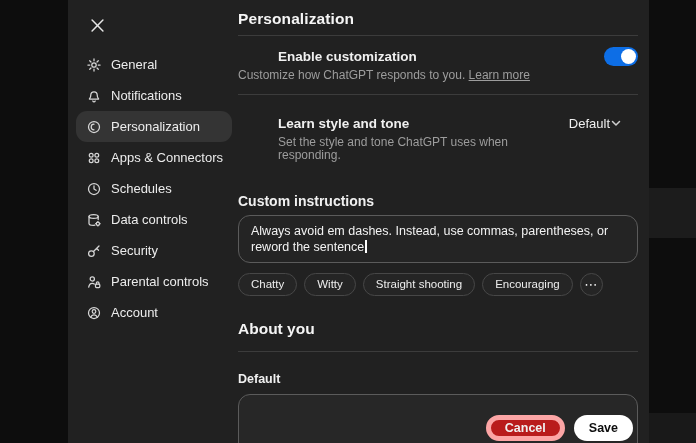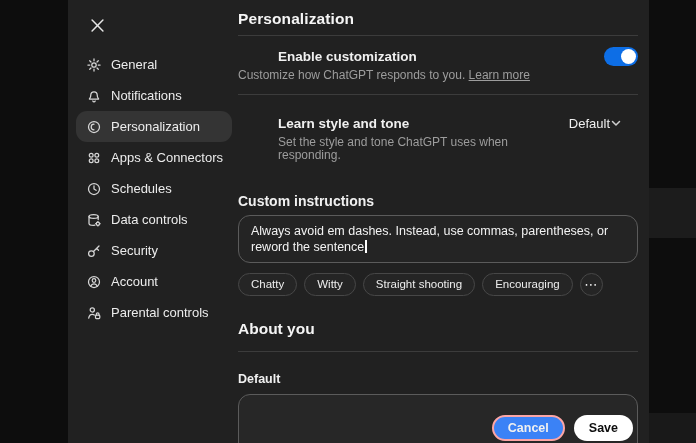--- a/index.html
+++ b/index.html
@@ -59,21 +59,21 @@
   .chip-more { width:23px; padding:0; justify-content:center; font-size:13px; letter-spacing:1px; }
 
   .about-title { margin-top:23px; font-size:15.5px; font-weight:700; color:#f5f5f5; line-height:20px; }
   .nick-label { margin-top:20px; font-size:12.5px; font-weight:600; color:#f0f0f0; line-height:15px; }
   .nick-input { margin-top:7px; width:100%; height:70px; border:1px solid #5b5b5b; border-radius:12px;
     background:#272727; padding:8px 12px; font-size:12.5px; color:#f2f2f2; cursor:text; }
 
   .footer { position:absolute; right:16px; bottom:2px; display:flex; gap:9px; z-index:5; }
   .btn { height:26px; border-radius:999px; font-size:12.5px; font-weight:600; cursor:pointer;
     display:flex; align-items:center; font-family:inherit; }
-  .btn-cancel { padding:0 14px; background:#3b82f6; border:2px solid #fca5a5; color:#f0f0f0; }
+  .btn-cancel { padding:0 14px; background:#b91c1c; border:5px solid #fca5a5; color:#f0f0f0; }
   .btn-save { padding:12px 15px; background:#fff; border:none; color:#0d0d0d; }
 </style>
 </head>
 <body>
 
 <div id="stage">
   <div class="bg-band1"></div>
   <div class="bg-band2"></div>
 
   <div class="modal">
@@ -155,39 +155,39 @@
             <svg width="16" height="16" viewBox="0 0 16 16" fill="none" stroke="currentColor" stroke-width="1.25" stroke-linecap="round" stroke-linejoin="round">
               <circle cx="5.4" cy="10.6" r="2.8"></circle>
               <path d="M7.5 8.5L13 3M10.6 5.4l1.9 1.9"></path>
             </svg>
           </span>
           <span>Security</span>
         </div>
 
         <div class="nav-item">
           <span class="ico">
+            <svg width="16" height="16" viewBox="0 0 16 16" fill="none" stroke="currentColor" stroke-width="1.25" stroke-linecap="round" stroke-linejoin="round">
+              <circle cx="6.3" cy="4.9" r="2.1"></circle>
+              <path d="M2.7 13.2c.4-2.5 1.8-3.9 3.6-3.9.7 0 1.4.2 2 .7"></path>
+              <rect x="9.5" y="10" width="4.3" height="3.5" rx="0.9"></rect>
+              <path d="M10.3 10V9.2a1.35 1.35 0 0 1 2.7 0V10"></path>
+            </svg>
+          </span>
+          <span>Parental controls</span>
+        </div>
+
+        <div class="nav-item">
+          <span class="ico">
             <svg width="16" height="16" viewBox="0 0 16 16" fill="none" stroke="currentColor" stroke-width="1.25" stroke-linecap="round">
               <circle cx="8" cy="8" r="5.5"></circle>
               <circle cx="8" cy="6.5" r="1.8"></circle>
               <path d="M4.7 12.3c.6-1.6 1.8-2.5 3.3-2.5s2.7.9 3.3 2.5"></path>
             </svg>
           </span>
           <span>Account</span>
-        </div>
-
-        <div class="nav-item">
-          <span class="ico">
-            <svg width="16" height="16" viewBox="0 0 16 16" fill="none" stroke="currentColor" stroke-width="1.25" stroke-linecap="round" stroke-linejoin="round">
-              <circle cx="6.3" cy="4.9" r="2.1"></circle>
-              <path d="M2.7 13.2c.4-2.5 1.8-3.9 3.6-3.9.7 0 1.4.2 2 .7"></path>
-              <rect x="9.5" y="10" width="4.3" height="3.5" rx="0.9"></rect>
-              <path d="M10.3 10V9.2a1.35 1.35 0 0 1 2.7 0V10"></path>
-            </svg>
-          </span>
-          <span>Parental controls</span>
         </div>
       </nav>
     </aside>
 
     <main class="main">
       <h1 class="page-title">Personalization</h1>
       <div class="divider d1"></div>
 
       <div class="row row-enable">
         <span class="setting-label">Enable customization</span>

